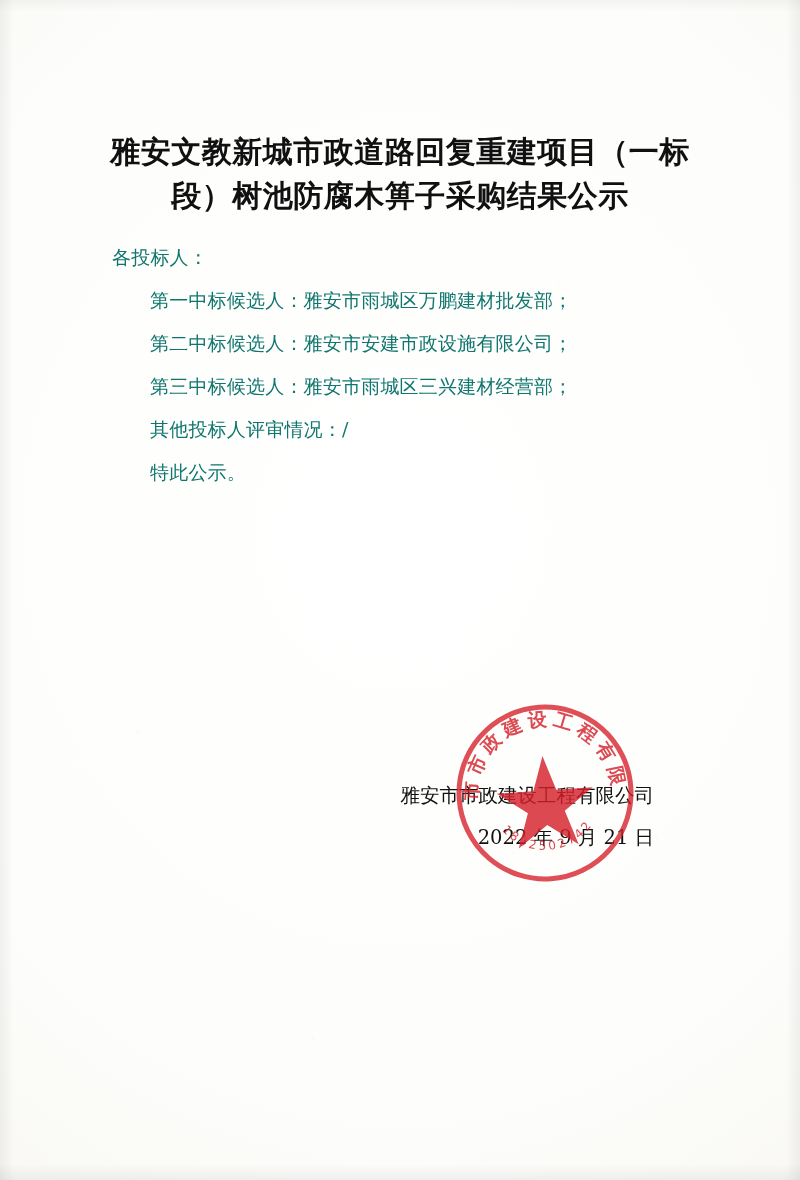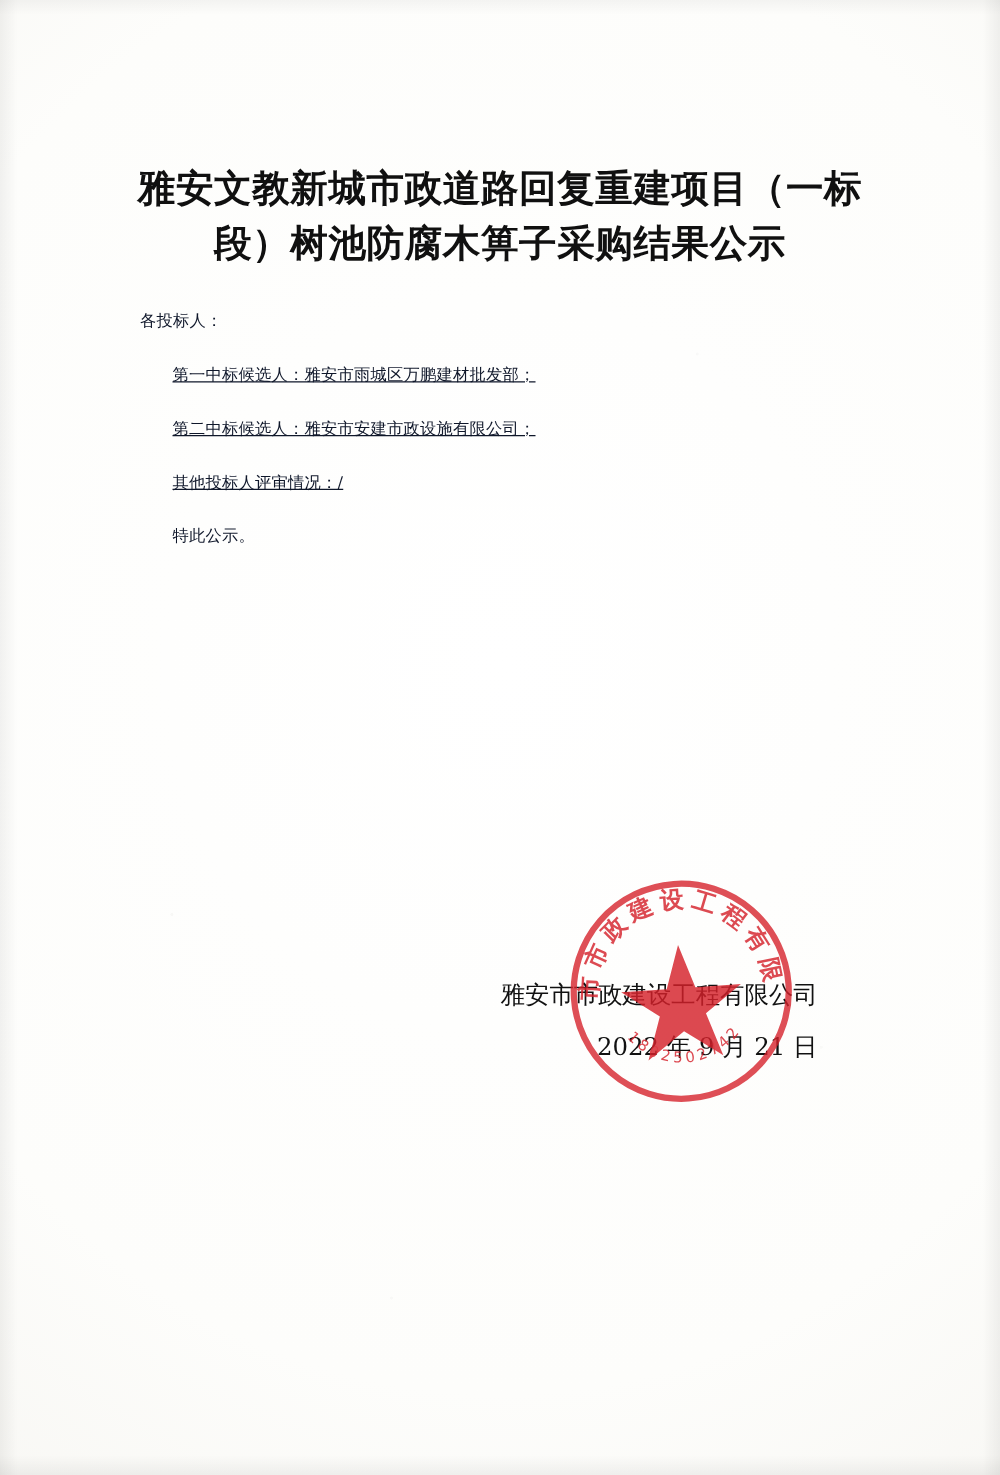--- a/index.html
+++ b/index.html
@@ -55,38 +55,37 @@
     line-height: 44px;
     color: #101010;
     letter-spacing: 0.5px;
   }
 
   .body-block {
     position: absolute;
     left: 112px;
     top: 236px;
     width: 578px;
-    font-size: 13px;
+    font-size: 19px;
     line-height: 43px;
-    color: #0f172a;
+    color: #0f766e;
     letter-spacing: 0.2px;
   }
 
   .p {
     margin: 0;
     text-align: justify;
     text-justify: inter-ideograph;
   }
   .indent-1 { text-indent: 0; }
   .indent-2 { text-indent: 2em; }
 
   .list-line {
     text-indent: 2em;
     margin: 0;
-    text-decoration: underline;
   }
 
   .sign-block {
     position: absolute;
     right: 110px;
     top: 775px;
     width: 330px;
     text-align: right;
     font-size: 19.5px;
     line-height: 42px;
@@ -130,20 +129,21 @@
 <div class="paper"></div>
 
 <div class="doc">
 
   <div class="title">雅安文教新城市政道路回复重建项目（一标段）树池防腐木箅子采购结果公示</div>
 
   <div class="body-block">
     <p class="p indent-1">各投标人：</p>
     <p class="list-line">第一中标候选人：雅安市雨城区万鹏建材批发部；</p>
     <p class="list-line">第二中标候选人：雅安市安建市政设施有限公司；</p>
+    <p class="list-line">第三中标候选人：雅安市雨城区三兴建材经营部；</p>
     <p class="list-line">其他投标人评审情况：/</p>
     <p class="p indent-2">特此公示。</p>
   </div>
 
   <div class="sign-block">
     <div>雅安市市政建设工程有限公司</div>
     <div>2022 年 9 月 21 日</div>
   </div>
 
   <div class="seal">

